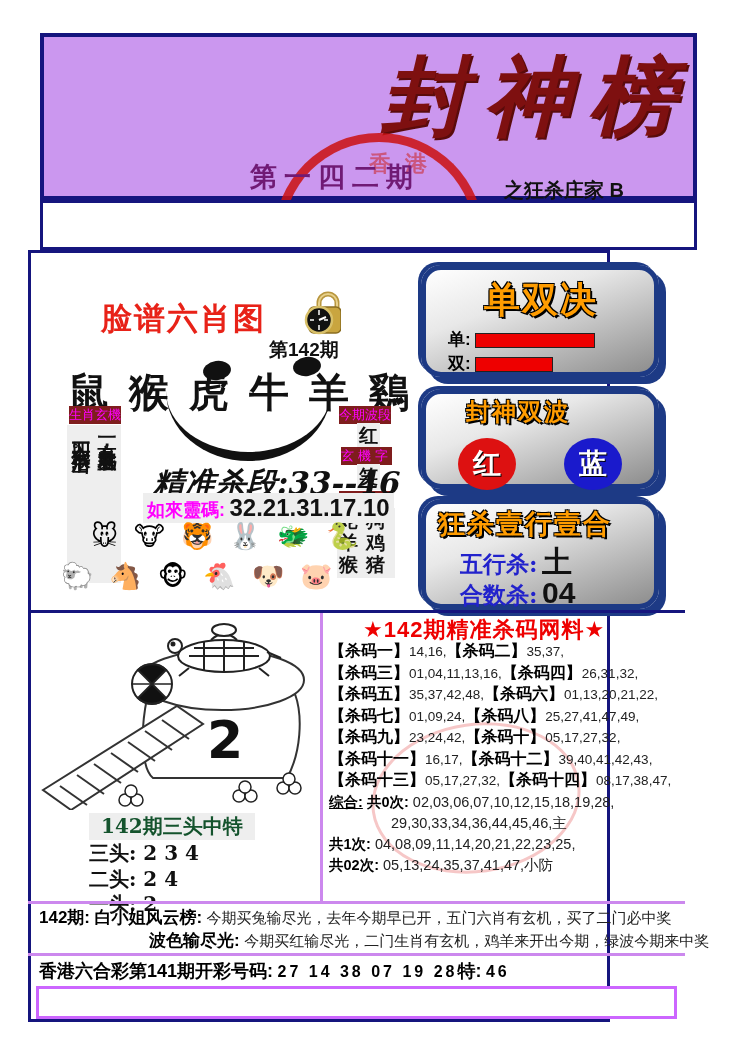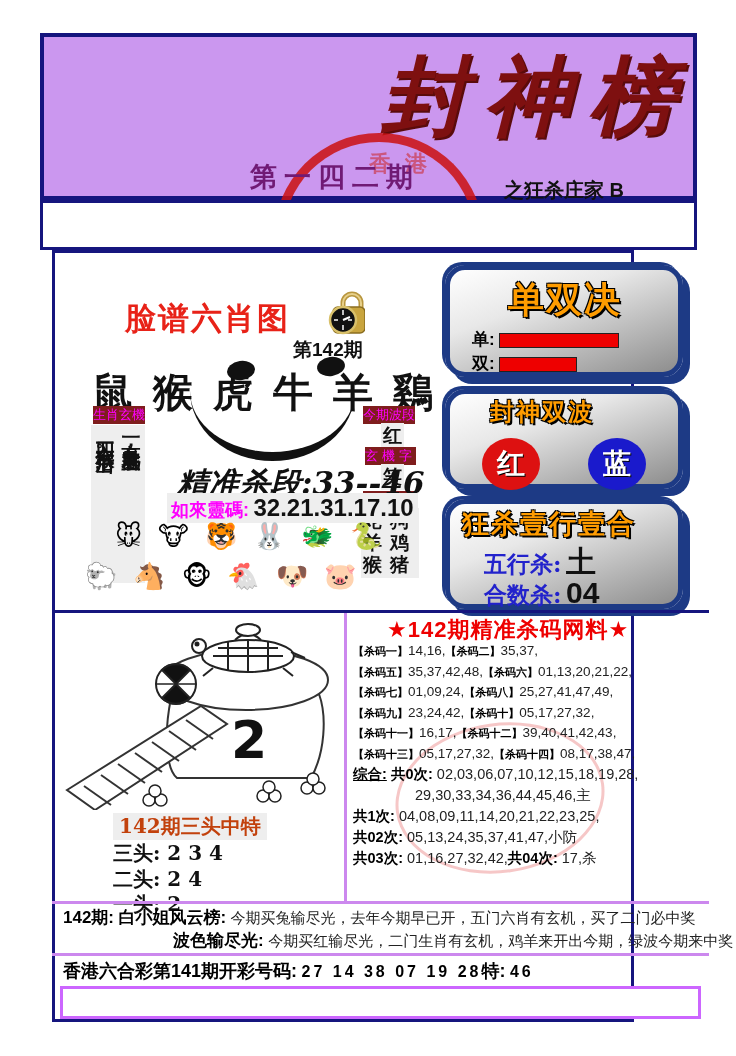--- a/index.html
+++ b/index.html
@@ -21,21 +21,21 @@
     opacity:.55; letter-spacing:14px;margin-left:40px; }
   .issue-line { left:206px; top:122px; font-size:27px; font-weight:bold; color:#701a75;
     letter-spacing:7px; font-family:"DejaVu Serif","Liberation Serif",serif; }
   .subtitle { left:460px; top:131px; font-size:20px; font-weight:bold; color:#111;margin-top:9px; }
 
   
   .strip { left:40px; top:200px; width:657px; height:50px; background:#fff;
     border:3px solid #15157e; }
 
   
-  .main { left:52px; top:250px; width:582px; height:772px; background:#fff;
+  .main { left:28px; top:250px; width:582px; height:772px; background:#fff;
     border:3px solid #15157e; }
 
   
   .face-title { left:70px; top:45px; font-size:31px; font-weight:bold; color:#e82218;
     letter-spacing:2px; text-shadow:1px 1px 0 #fff,-1px -1px 0 #fff; }
   .issue-small { left:238px; top:84px; font-size:19px; font-weight:bold; color:#111; }
   .zodiac-row { left:38px; top:112px; width:340px; font-size:40px; font-weight:bold; color:#111;
     font-family:"DejaVu Serif","Liberation Serif",serif; display:flex; justify-content:space-between; }
   .eye { background:#111; border-radius:50%; }
   .eye1 { left:172px; top:108px; width:28px; height:19px; transform:rotate(-8deg); }
@@ -68,28 +68,28 @@
     text-shadow:1px 1px 0 #000; }
   .blue-label { color:#2222cc; font-size:23px; font-weight:bold;
     font-family:"DejaVu Serif","Liberation Serif",serif; }
   .big-black { color:#111; font-size:30px; font-weight:bold; }
 
   
   .divA { left:-3px; top:357px; width:657px; height:3px; background:#15157e; }
   .vdiv { left:289px; top:360px; width:3px; height:288px; background:#cc88ee; }
   .kc-title { font-size:22px; font-weight:bold; color:#ee0000; letter-spacing:1px; }
   .kc-line { font-size:13.5px; color:#222; line-height:20.5px; white-space:nowrap; }
-  .kc-line b { font-size:11px; color:#000; }
+  .kc-line b { font-size:16px; color:#000; }
   .kc-sum { font-size:14.5px; color:#222; line-height:21px; white-space:nowrap; }
   .kc-sum b { color:#000; }
   .sum-label { text-decoration:underline; font-weight:bold; }
   .stamp-ellipse { left:340px; top:470px; width:210px; height:150px; border:3px solid rgba(220,30,30,.25);
     border-radius:50%; transform:rotate(-8deg); }
 
-  .caption { font-size:20px; font-weight:bold; color:#c2410c; background:#eee; padding:0 6px;
+  .caption { font-size:20px; font-weight:bold; color:#14532d; background:#eee; padding:0 12px;
     font-family:"DejaVu Serif","Liberation Serif",serif; }
   .trow { font-size:20px; font-weight:bold; color:#111;
     font-family:"DejaVu Serif","Liberation Serif",serif; }
 
   
   .divC1 { left:-3px; top:648px; width:657px; height:3px; background:#cc88ee; }
   .divC2 { left:-3px; top:700px; width:657px; height:3px; background:#cc88ee; }
   .fy-line { white-space:nowrap; }
   .fy-line b { font-size:17px; color:#000; }
   .fy-line span.txt { font-size:15px; color:#222; }
@@ -259,31 +259,31 @@
     </div>
     <div class="abs trow" style="left:58px;top:638px">
       <span>一头:</span>
       <span>2</span>
     </div>
 
     <div class="abs stamp-ellipse"></div>
     <div class="abs kc-title" style="left:332px;top:362px">★142期精准杀码网料★</div>
     <div class="abs" style="left:298px;top:388px;width:356px">
       <div class="kc-line"><b>【杀码一】</b><span>14,16,</span><b>【杀码二】</b><span>35,37,</span></div>
+      <div class="kc-line"><b>【杀码三】</b><span>01,04,11,13,16,</span><b>【杀码四】</b><span>26,31,32,</span></div>
       <div class="kc-line"><b>【杀码五】</b><span>35,37,42,48,</span><b>【杀码六】</b><span>01,13,20,21,22,</span></div>
       <div class="kc-line"><b>【杀码七】</b><span>01,09,24,</span><b>【杀码八】</b><span>25,27,41,47,49,</span></div>
       <div class="kc-line"><b>【杀码九】</b><span>23,24,42,</span><b>【杀码十】</b><span>05,17,27,32,</span></div>
       <div class="kc-line"><b>【杀码十一】</b><span>16,17,</span><b>【杀码十二】</b><span>39,40,41,42,43,</span></div>
       <div class="kc-line"><b>【杀码十三】</b><span>05,17,27,32,</span><b>【杀码十四】</b><span>08,17,38,47,</span></div>
 
       <div class="kc-sum"><b class="sum-label">综合:</b> <b>共0次:</b> <span>02,03,06,07,10,12,15,18,19,28,</span></div>
       <div class="kc-sum" style="padding-left:62px"><span>29,30,33,34,36,44,45,46,主</span></div>
       <div class="kc-sum"><b>共1次:</b> <span>04,08,09,11,14,20,21,22,23,25,</span></div>
       <div class="kc-sum"><b>共02次:</b> <span>05,13,24,35,37,41,47,小防</span></div>
-      <div class="kc-sum"><b>共03次:</b> <span>01,16,27,32,42,</span><b>共04次:</b> <span>17,杀</span></div>
     </div>
 
     <div class="abs divC1"></div>
     <div class="abs fy-line" style="left:8px;top:653px">
       <b>142期:</b>
       <b>白小姐风云榜:</b>
       <span class="txt">今期买兔输尽光，去年今期早已开，五门六肖有玄机，买了二门必中奖</span>
     </div>
     <div class="abs fy-line" style="left:118px;top:676px">
       <b>波色输尽光:</b>

